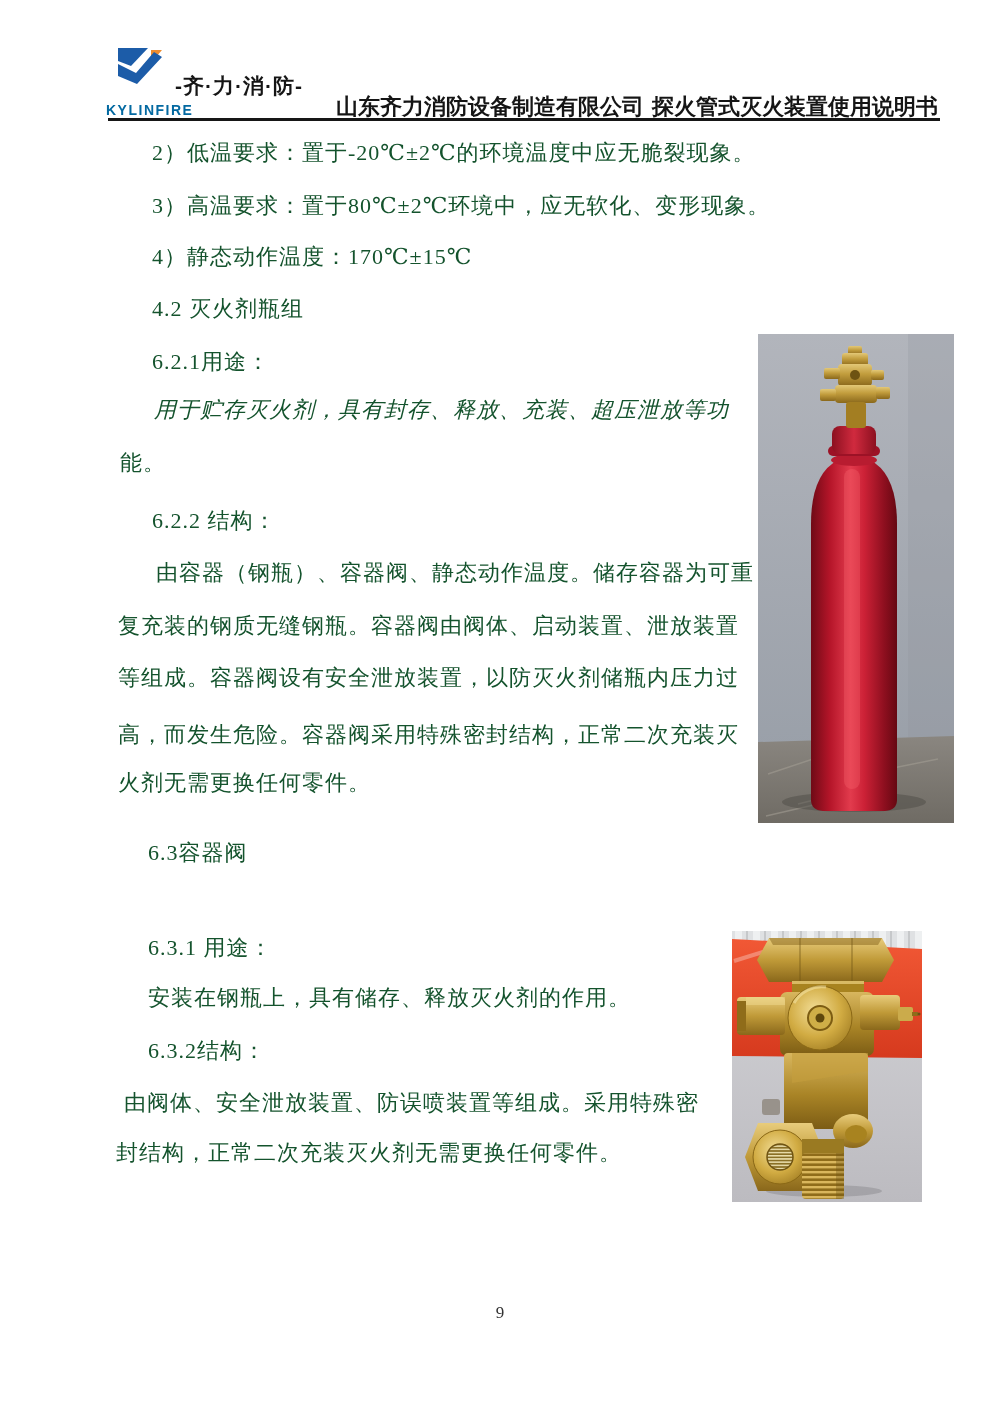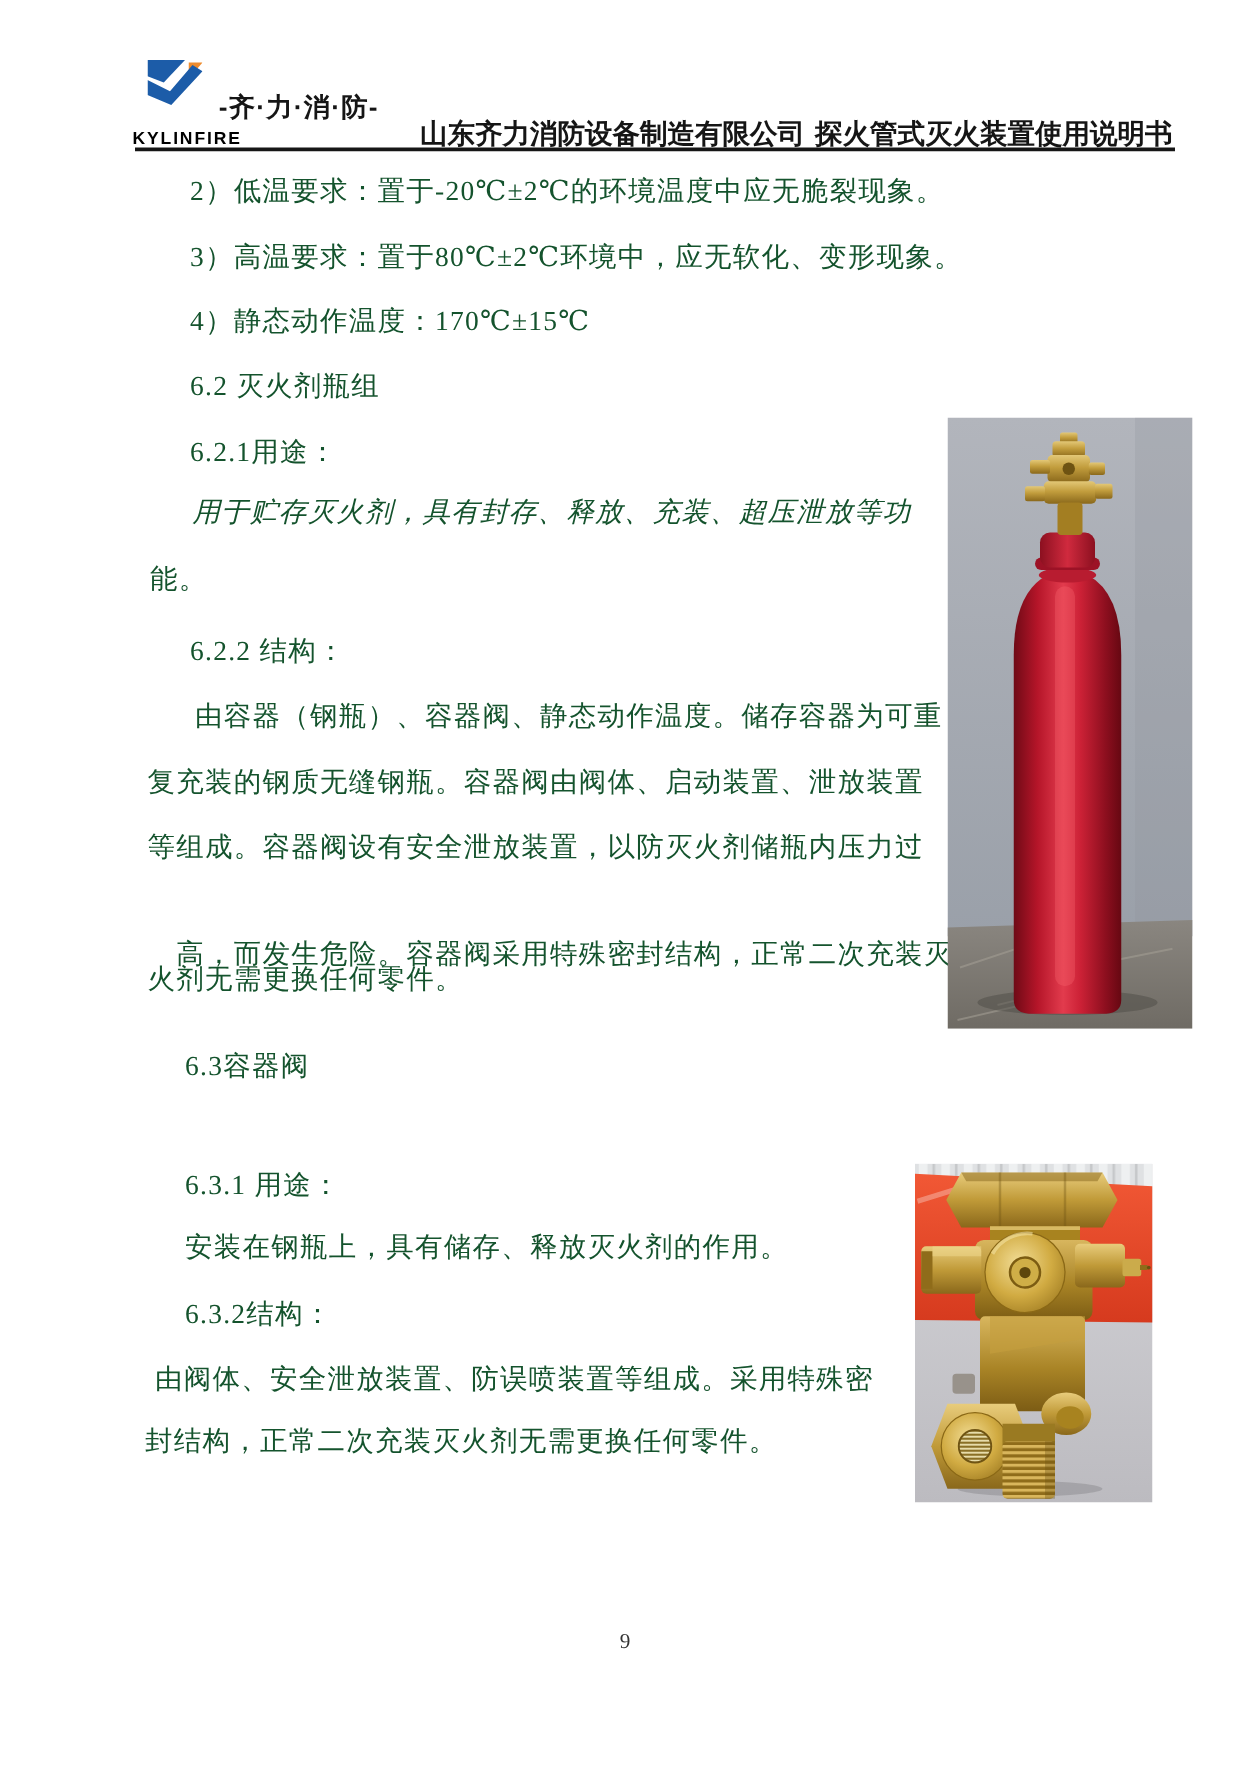--- a/index.html
+++ b/index.html
@@ -4,21 +4,21 @@
 <style>
   html,body { margin:0; padding:0; background:#ffffff; }
   .page {
     position:relative; width:1000px; height:1414px; background:#fff;
     font-family:"Liberation Serif","DejaVu Serif",serif; color:#141414; overflow:hidden;
   }
   .hdr-text {
     position:absolute; font-family:"Liberation Sans","DejaVu Sans",sans-serif;
     font-weight:bold; color:#151515; white-space:nowrap;
   }
-  .brand { font-size:14px; font-weight:900; letter-spacing:1.5px; color:#000000; }
+  .brand { font-size:14px; font-weight:900; letter-spacing:1.5px; color:#0369a1; }
   .slogan { font-size:21px; letter-spacing:1px; }
   .company, .doc-title { font-size:22px; }
   .rule { position:absolute; left:108px; top:118px; width:832px; height:3px; background:#161616; }
   .line {
     position:absolute; font-size:22px; letter-spacing:1px; color:#14532d;
     white-space:nowrap; line-height:30px;
   }
   .photo { position:absolute; margin:0; padding:0; line-height:0; }
   .pagenum { position:absolute; left:0; top:1303px; width:100%; text-align:center;
     font-size:17px; color:#333; }
@@ -39,29 +39,29 @@
     <div class="hdr-text slogan" style="left:175px;top:72px;">-齐·力·消·防-</div>
     <div class="hdr-text company" style="left:336px;top:92px;">山东齐力消防设备制造有限公司</div>
     <div class="hdr-text doc-title" style="left:652px;top:92px;">探火管式灭火装置使用说明书</div>
     <div class="rule"></div>
   </header>
 
   <main>
     <div class="line" style="left:152px;top:138px;">2）低温要求：置于-20℃±2℃的环境温度中应无脆裂现象。</div>
     <div class="line" style="left:152px;top:191px;">3）高温要求：置于80℃±2℃环境中，应无软化、变形现象。</div>
     <div class="line" style="left:152px;top:242px;">4）静态动作温度：170℃±15℃</div>
-    <div class="line" style="left:152px;top:294px;">6.2 灭火剂瓶组</div>
+    <div class="line" style="left:152px;top:294px;">4.2 灭火剂瓶组</div>
     <div class="line" style="left:152px;top:347px;">6.2.1用途：</div>
     <div class="line" style="left:154px;top:395px;font-style:italic;">用于贮存灭火剂，具有封存、释放、充装、超压泄放等功</div>
     <div class="line" style="left:120px;top:448px;">能。</div>
     <div class="line" style="left:152px;top:506px;">6.2.2 结构：</div>
     <div class="line" style="left:156px;top:558px;">由容器（钢瓶）、容器阀、静态动作温度。储存容器为可重</div>
     <div class="line" style="left:118px;top:611px;">复充装的钢质无缝钢瓶。容器阀由阀体、启动装置、泄放装置</div>
     <div class="line" style="left:118px;top:663px;">等组成。容器阀设有安全泄放装置，以防灭火剂储瓶内压力过</div>
-    <div class="line" style="left:118px;top:748px;margin-left:23px;">高，而发生危险。容器阀采用特殊密封结构，正常二次充装灭</div>
+    <div class="line" style="left:118px;top:720px;">高，而发生危险。容器阀采用特殊密封结构，正常二次充装灭</div>
     <div class="line" style="left:118px;top:768px;">火剂无需更换任何零件。</div>
     <div class="line" style="left:148px;top:838px;">6.3容器阀</div>
     <div class="line" style="left:148px;top:933px;">6.3.1 用途：</div>
     <div class="line" style="left:148px;top:983px;">安装在钢瓶上，具有储存、释放灭火剂的作用。</div>
     <div class="line" style="left:148px;top:1036px;">6.3.2结构：</div>
     <div class="line" style="left:124px;top:1088px;">由阀体、安全泄放装置、防误喷装置等组成。采用特殊密</div>
     <div class="line" style="left:116px;top:1138px;">封结构，正常二次充装灭火剂无需更换任何零件。</div>
 
     <figure class="photo" style="left:758px;top:334px;">
       <svg width="196" height="489" viewBox="0 0 196 489">

